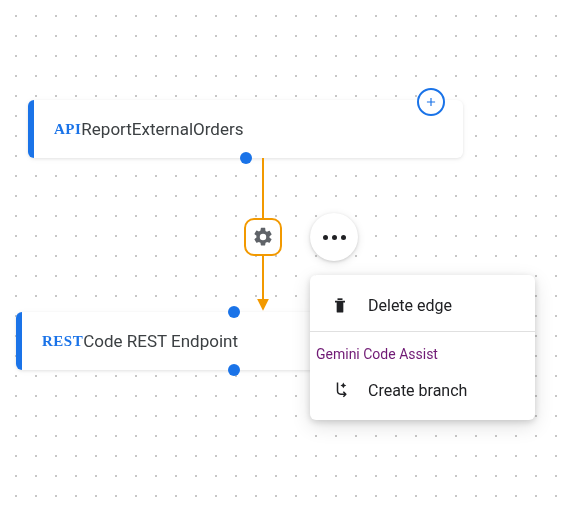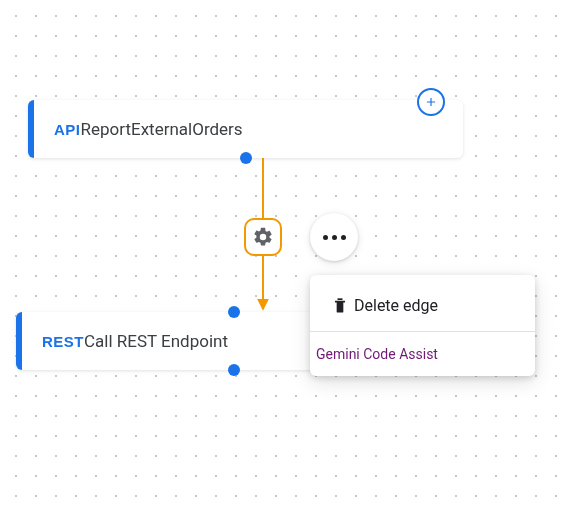--- a/index.html
+++ b/index.html
@@ -37,21 +37,21 @@
     width: 6px;
     background: #1a73e8;
     border-top-left-radius: 6px;
     border-bottom-left-radius: 6px;
   }
   .node .tag {
     margin-left: 26px;
     font-weight: 700;
     font-size: 15px;
     letter-spacing: 0.5px;
-    font-family: Liberation Sans, sans-serif;
+    font-family: Liberation Serif, serif;
     color: #1a73e8;
   }
   .node .label {
     font-size: 17px;
     color: #3c4043;
   }
 
   .port {
     position: absolute;
     width: 12px;
@@ -131,21 +131,21 @@
     min-width: 225px;
     padding: 8px 0;
   }
   .menu .item {
     display: flex;
     align-items: center;
     height: 44px;
     padding: 0 20px;
     font-size: 16px;
     color: #202124;
-    gap: 4px;
+    gap: 18px;
   }
   .menu .section-label {
     padding: 10px 20px 6px 6px;
     font-size: 14px;
     color: #701a75;
   }
   .menu .divider {
     height: 1px;
     background: #e0e0e0;
     margin: 4px 0;
@@ -180,36 +180,43 @@
 
   <div class="gear-badge" style="left:244px; top:218px;">
     <svg viewBox="0 0 24 24">
       <path fill="#5f6368" d="M19.14,12.94a7.14,7.14,0,0,0,.05-.94,7.14,7.14,0,0,0-.05-.94l2.03-1.58a.5.5,0,0,0,.12-.64l-1.92-3.32a.5.5,0,0,0-.61-.22l-2.39.96a7.03,7.03,0,0,0-1.62-.94l-.36-2.54A.5.5,0,0,0,13.9,2h-3.8a.5.5,0,0,0-.49.42l-.36,2.54a7.03,7.03,0,0,0-1.62.94l-2.39-.96a.5.5,0,0,0-.61.22L2.71,8.48a.5.5,0,0,0,.12.64l2.03,1.58a7.14,7.14,0,0,0-.05.94,7.14,7.14,0,0,0,.05.94L2.83,14.16a.5.5,0,0,0-.12.64l1.92,3.32a.5.5,0,0,0,.61.22l2.39-.96a7.03,7.03,0,0,0,1.62.94l.36,2.54a.5.5,0,0,0,.49.42h3.8a.5.5,0,0,0,.49-.42l.36-2.54a7.03,7.03,0,0,0,1.62-.94l2.39.96a.5.5,0,0,0,.61-.22l1.92-3.32a.5.5,0,0,0-.12-.64ZM12,15.5A3.5,3.5,0,1,1,15.5,12,3.5,3.5,0,0,1,12,15.5Z"></path>
     </svg>
   </div>
 
   <div class="node" style="left:16px; top:312px; width:435px; height:58px;">
     <div class="accent"></div>
     <span class="tag">REST</span>
-    <span class="label">Call REST Endpoint</span>
+    <span class="label">Code REST Endpoint</span>
     <div class="port top"></div>
     <div class="port bottom"></div>
   </div>
 
   <div class="more-btn" style="left:310px; top:213px;">
     <span class="dot"></span>
     <span class="dot"></span>
     <span class="dot"></span>
   </div>
 
   <div class="menu" style="left:310px; top:275px;">
     <div class="item">
       <svg viewBox="0 0 24 24">
         <path fill="#202124" d="M6 7h12v2H6zM8 9h8v11a1 1 0 0 1-1 1H9a1 1 0 0 1-1-1V9z"></path>
         <path fill="#202124" d="M9 4h6v2H9z"></path>
       </svg>
       <span>Delete edge</span>
     </div>
     <div class="divider"></div>
     <div class="section-label">Gemini Code Assist</div>
+    <div class="item">
+      <svg viewBox="0 0 24 24">
+        <path fill="none" stroke="#202124" stroke-width="1.8" stroke-linejoin="round" d="M9 3 L9 13 Q9 17 13 17 L19 17 M16 14 L19 17 L16 20"></path>
+        <path fill="#202124" d="M16 3 l1.2 2.3 2.3 1.2 -2.3 1.2 -1.2 2.3 -1.2-2.3 -2.3-1.2 2.3-1.2z"></path>
+      </svg>
+      <span>Create branch</span>
+    </div>
   </div>
 
 </div>
 
 </body></html>

